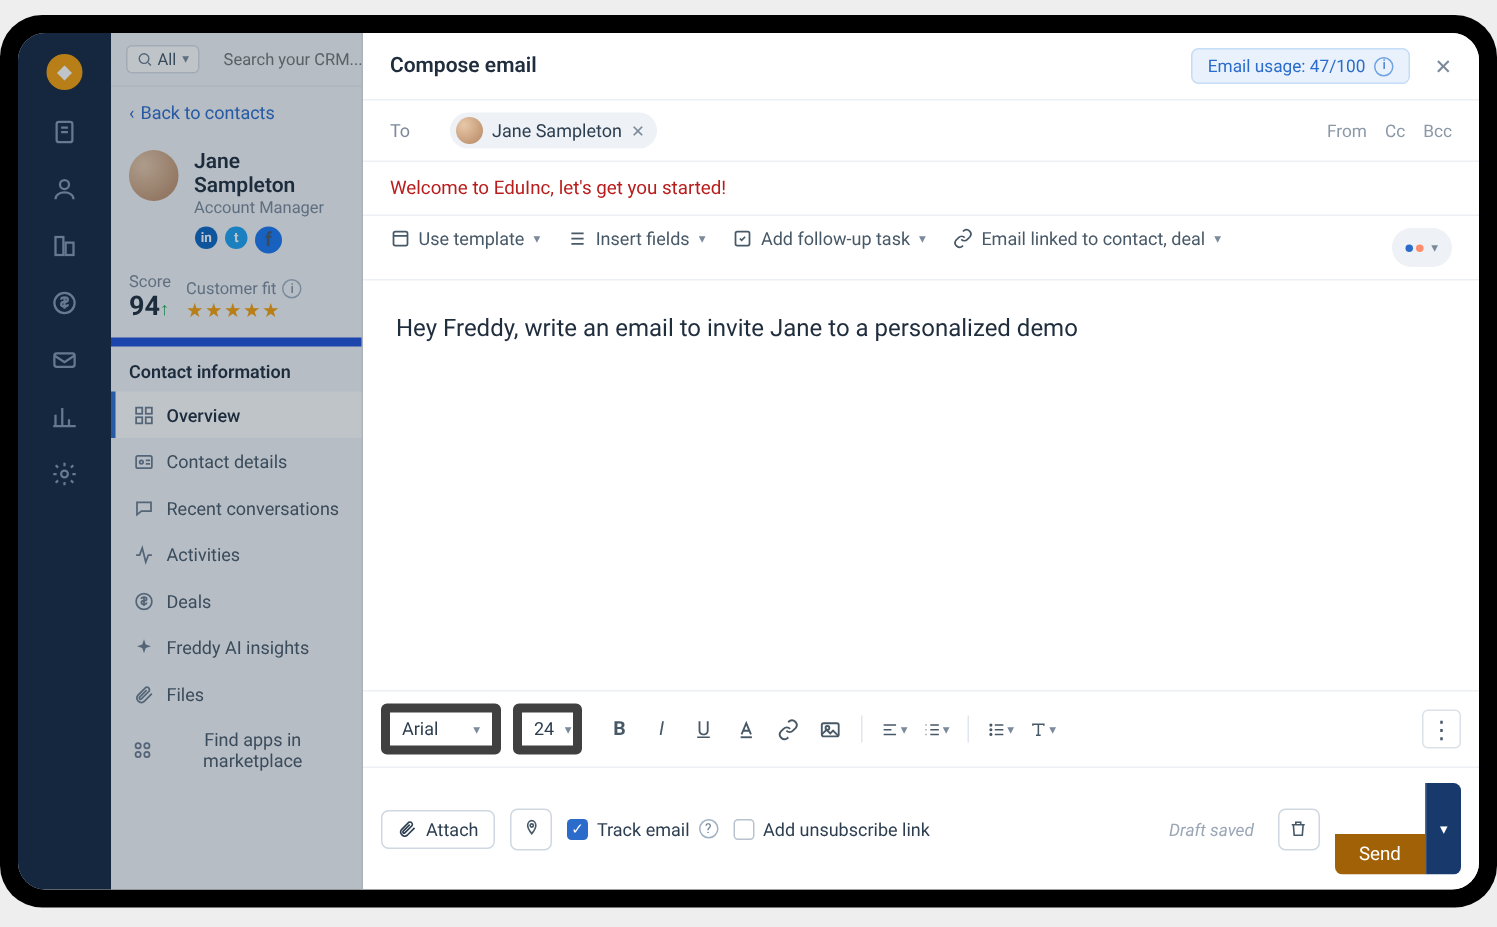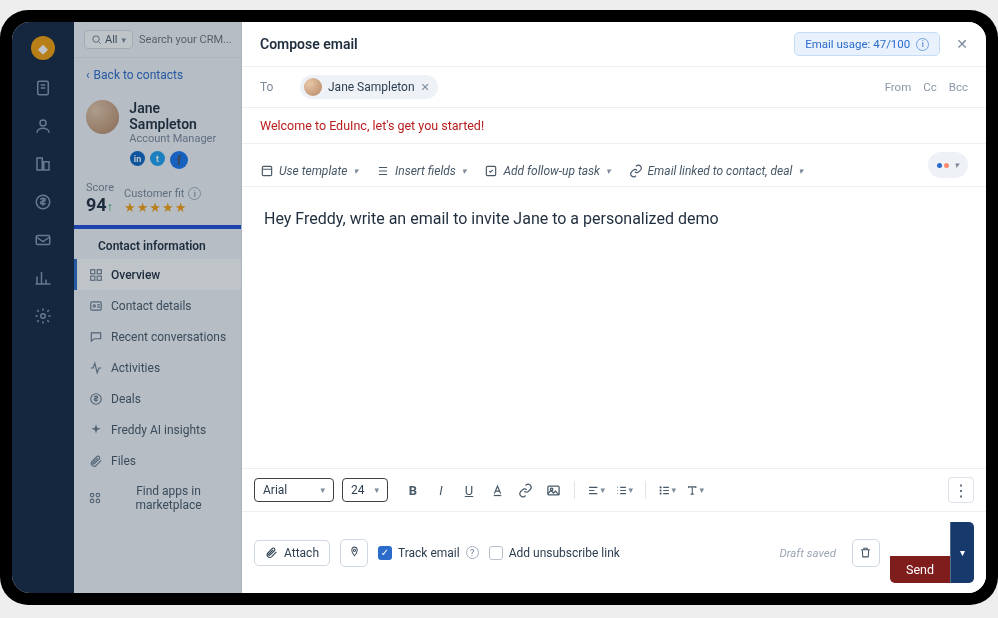--- a/index.html
+++ b/index.html
@@ -8,36 +8,36 @@
   .screen { width: 100%; height: 100%; background: #fff; border-radius: 18px; overflow: hidden; display: flex; position: relative; }
 
   
   .rail { width: 62px; background: #13263f; display: flex; flex-direction: column; align-items: center; padding-top: 14px; gap: 18px; }
   .rail .logo { width: 24px; height: 24px; border-radius: 50%; background: #f59e0b; display:flex;align-items:center;justify-content:center;color:#fff;font-size:13px; }
   .rail .ricon { width: 20px; height: 20px; color: #8497b0; display:flex;align-items:center;justify-content:center; }
   .rail .ricon svg { width:18px;height:18px; }
 
   
   .sidebar { width: 168px; background: #f3f5f8; border-right:1px solid #e3e7ed; display:flex; flex-direction:column; font-size:12px; color:#475867; }
-  .search-row { display:flex; align-items:center; gap:6px; padding:8px 10px; border-bottom:1px solid #e6eaef; }
+  .search-row { display:flex; align-items:center; gap:16px; padding:8px 10px; border-bottom:1px solid #e6eaef; }
   .filter-chip { display:flex;align-items:center;gap:3px;background:#fff;border:1px solid #d7dde5;border-radius:4px;padding:2px 6px;font-size:11px;color:#475867;}
   .search-input { flex:1; border:none; background:transparent; font-size:11px; color:#9aa6b6; outline:none;}
   .backlink { color:#2b6ccb; font-size:12px; padding:10px 12px; display:flex;align-items:center;gap:4px; cursor:pointer;}
   .contact-head { display:flex; gap:10px; padding:8px 12px 2px; align-items:flex-start;}
   .avatar { width:34px;height:34px;border-radius:50%; background: radial-gradient(circle at 30% 30%, #e7c8a9, #b68662); }
   .cname { font-size:14px; font-weight:600; color:#1f2d3d;}
   .ctitle { font-size:11px; color:#7b8a9b;}
   .socials { display:flex; gap:5px; padding:4px 12px 8px 56px;}
   .sicon { width:15px;height:15px;border-radius:50%; display:flex;align-items:center;justify-content:center;color:#fff;font-size:9px;font-weight:700;}
   .sicon.li{background:#0a66c2;} .sicon.tw{background:#1da1f2;} .sicon.fb{background:#1877f2;}
   .score-row { display:flex; align-items:flex-end; gap:10px; padding:4px 12px 10px; font-size:11px; color:#7b8a9b;}
   .score-row .big { font-size:18px; font-weight:700; color:#1f2d3d;}
   .up { color:#14a84b; font-size:12px;}
   .stars { color:#f59e0b; letter-spacing:1px; font-size:13px;}
-  .section-title { font-size:12px; font-weight:600; color:#1f2d3d; padding:10px 24px 6px; border-top:4px solid #1d4ed8;}
+  .section-title { font-size:12px; font-weight:600; color:#1f2d3d; padding:10px 12px 6px; border-top:6px solid #1d4ed8;}
   .navlist { display:flex; flex-direction:column;text-align:center; }
   .navitem { display:flex; align-items:center; gap:8px; padding:8px 14px; font-size:12px; color:#475867; cursor:pointer; position:relative;}
   .navitem.active { background:#fff; color:#1f2d3d; font-weight:500;}
   .navitem.active::before { content:""; position:absolute; left:0; top:0; bottom:0; width:3px; background:#2b6ccb;}
   .navitem .ni { width:15px;height:15px; display:flex;align-items:center;justify-content:center; color:#6b7c8e;}
   .navitem .ni svg{width:14px;height:14px;}
 
   
   .dim { position:absolute; left:0; top:0; bottom:0; width:230px; background:rgba(26,42,61,0.28); pointer-events:none; z-index:5;}
 
@@ -52,49 +52,49 @@
   .to-row { display:flex; align-items:center; padding:8px 18px; border-top:1px solid #eceff3; border-bottom:1px solid #eceff3; gap:16px;}
   .to-label { font-size:12px; color:#7b8a9b; width:24px;}
   .chip { display:flex; align-items:center; gap:6px; background:#eef1f5; border-radius:14px; padding:3px 8px 3px 4px; font-size:12px; color:#2c3e50;}
   .chip .cav { width:18px;height:18px;border-radius:50%; background: radial-gradient(circle at 30% 30%, #e7c8a9, #b68662);}
   .chip .cx { color:#7b8a9b; cursor:pointer; font-size:11px; }
   .to-right { margin-left:auto; display:flex; gap:12px; font-size:11.5px; color:#8b98a8;}
   .to-right span{cursor:pointer;}
 
   .subject-row { padding:10px 18px; font-size:12.5px; color:#b91c1c; border-bottom:1px solid #eceff3;}
 
-  .toolbar { display:flex; align-items:flex-end; gap:18px; padding:8px 18px; border-bottom:1px solid #eceff3; font-size:12px; color:#475867;font-style:italic;}
+  .toolbar { display:flex; align-items:flex-start; gap:18px; padding:8px 18px; border-bottom:1px solid #eceff3; font-size:12px; color:#475867;}
   .titem { display:flex; align-items:center; gap:5px; cursor:pointer;}
   .titem svg{width:14px;height:14px;}
   .caret { font-size:9px; color:#7b8a9b; margin-left:1px;}
   .ai-bubble { margin-left:auto; width:40px; height:26px; background:#eef1f5; border-radius:14px; display:flex;align-items:center;justify-content:center; gap:2px; cursor:pointer;}
   .ai-dot{display:flex;gap:2px;} .ai-dot span{width:5px;height:5px;border-radius:50%;} .ai-dot span:nth-child(1){background:#2b6ccb;} .ai-dot span:nth-child(2){background:#ff8d6b;}
   .ai-caret{font-size:9px;color:#7b8a9b;margin-left:3px;}
 
   .body-area { flex:1; padding:22px 22px; font-size:16px; color:#1f2d3d;}
 
   .format-bar { display:flex; align-items:center; gap:8px; padding:8px 12px; border-top:1px solid #eceff3; border-bottom:1px solid #eceff3;}
-  .sel { display:flex;align-items:center;gap:6px; border:1px solid #404040; border-radius:4px; padding:4px 8px; font-size:12px; color:#2c3e50; cursor:pointer;}
+  .sel { display:flex;align-items:center;gap:6px; border:6px solid #404040; border-radius:4px; padding:4px 8px; font-size:12px; color:#2c3e50; cursor:pointer;}
   .fb-icons { display:flex; align-items:center; gap:10px; margin-left:8px;}
   .fb { width:18px; height:18px; display:flex;align-items:center;justify-content:center; color:#475867; cursor:pointer; font-size:13px;}
   .fb svg{width:15px;height:15px;}
   .vline{width:1px;height:18px;background:#e1e6ed;margin:0 2px;}
   .kebab { margin-left:auto; width:26px; height:26px; border:1px solid #dbe1e8; border-radius:4px; display:flex;align-items:center;justify-content:center; cursor:pointer; color:#475867;}
 
   .footer { display:flex; align-items:center; gap:10px; padding:10px 12px;}
   .btn-outline { display:flex; align-items:center; gap:6px; border:1px solid #cfd7e1; border-radius:5px; padding:5px 10px; font-size:12px; color:#2c3e50; background:#fff; cursor:pointer;}
   .icon-square { width:28px;height:28px; border:1px solid #cfd7e1; border-radius:5px; display:flex;align-items:center;justify-content:center; cursor:pointer; color:#475867;}
   .chk { display:flex; align-items:center; gap:6px; font-size:12px; color:#2c3e50;}
   .chkbox { width:14px;height:14px;border-radius:3px;display:flex;align-items:center;justify-content:center;font-size:10px;color:#fff;}
   .chkbox.on{background:#2b6ccb;} .chkbox.off{background:#fff;border:1px solid #b8c2ce;}
   .qmark{width:13px;height:13px;border:1px solid #9fb0c2;border-radius:50%;display:flex;align-items:center;justify-content:center;font-size:9px;color:#6b7c8e;}
   .spacer{flex:1;}
   .muted { font-size:11.5px; color:#9aa6b6; font-style:italic; margin-right:6px;}
   .send { display:flex; align-items:stretch; border-radius:5px; overflow:hidden;}
-  .send-main{background:#7f1d1d;color:#fff;font-size:12.5px;padding:6px 16px;cursor:pointer;display:flex;align-items:center;margin-top:34px;}
+  .send-main{background:#a16207;color:#fff;font-size:12.5px;padding:6px 16px;cursor:pointer;display:flex;align-items:center;margin-top:34px;}
   .send-dd{background:#17396b;color:#fff;padding:6px 9px;border-left:1px solid rgba(255,255,255,.25);cursor:pointer;display:flex;align-items:center;font-size:10px;}
 </style>
 </head>
 <body>
 
 <div class="device">
 <div class="screen">
 
   <div class="rail">
     <div class="logo">◆</div>

